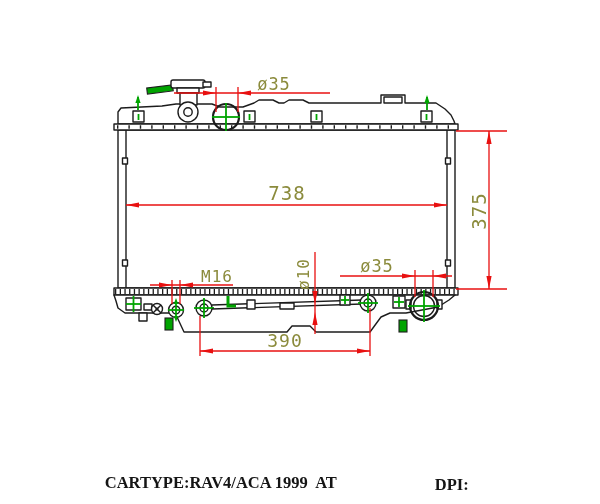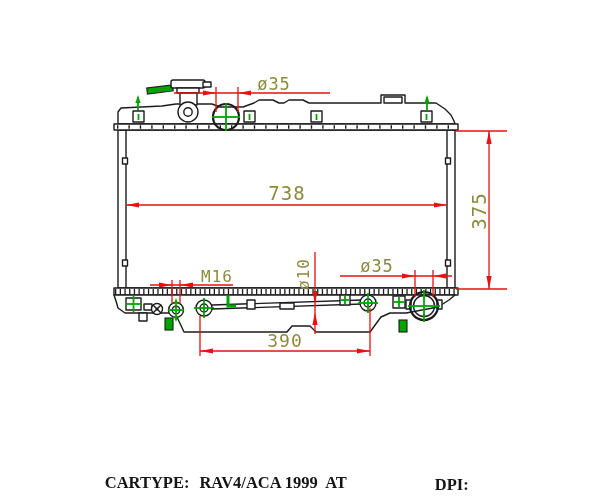--- a/index.html
+++ b/index.html
@@ -28,21 +28,21 @@
        letter-spacing:1px;}
 
   
   .spec-col{position:absolute;color:#151515;font-weight:600;font-size:16.5px;
             line-height:24.3px;white-space:pre;}
   .spec-left{left:80px;top:398px;}
   .spec-right{left:410px;top:400px;}
   .spec-row{display:block;}
   .spec-label{display:inline-block;}
   .spec-right .spec-label{width:79px;}
-  .spec-left .spec-label{margin-right:10px;}
+  .spec-left .spec-label{margin-right:0;}
 </style>
 </head>
 <body>
 
 <div class="stage">
 
 <svg width="600" height="390" viewBox="0 0 600 390">
 
   <g>
     <rect class="k" x="118" y="130" width="337" height="158"></rect>

